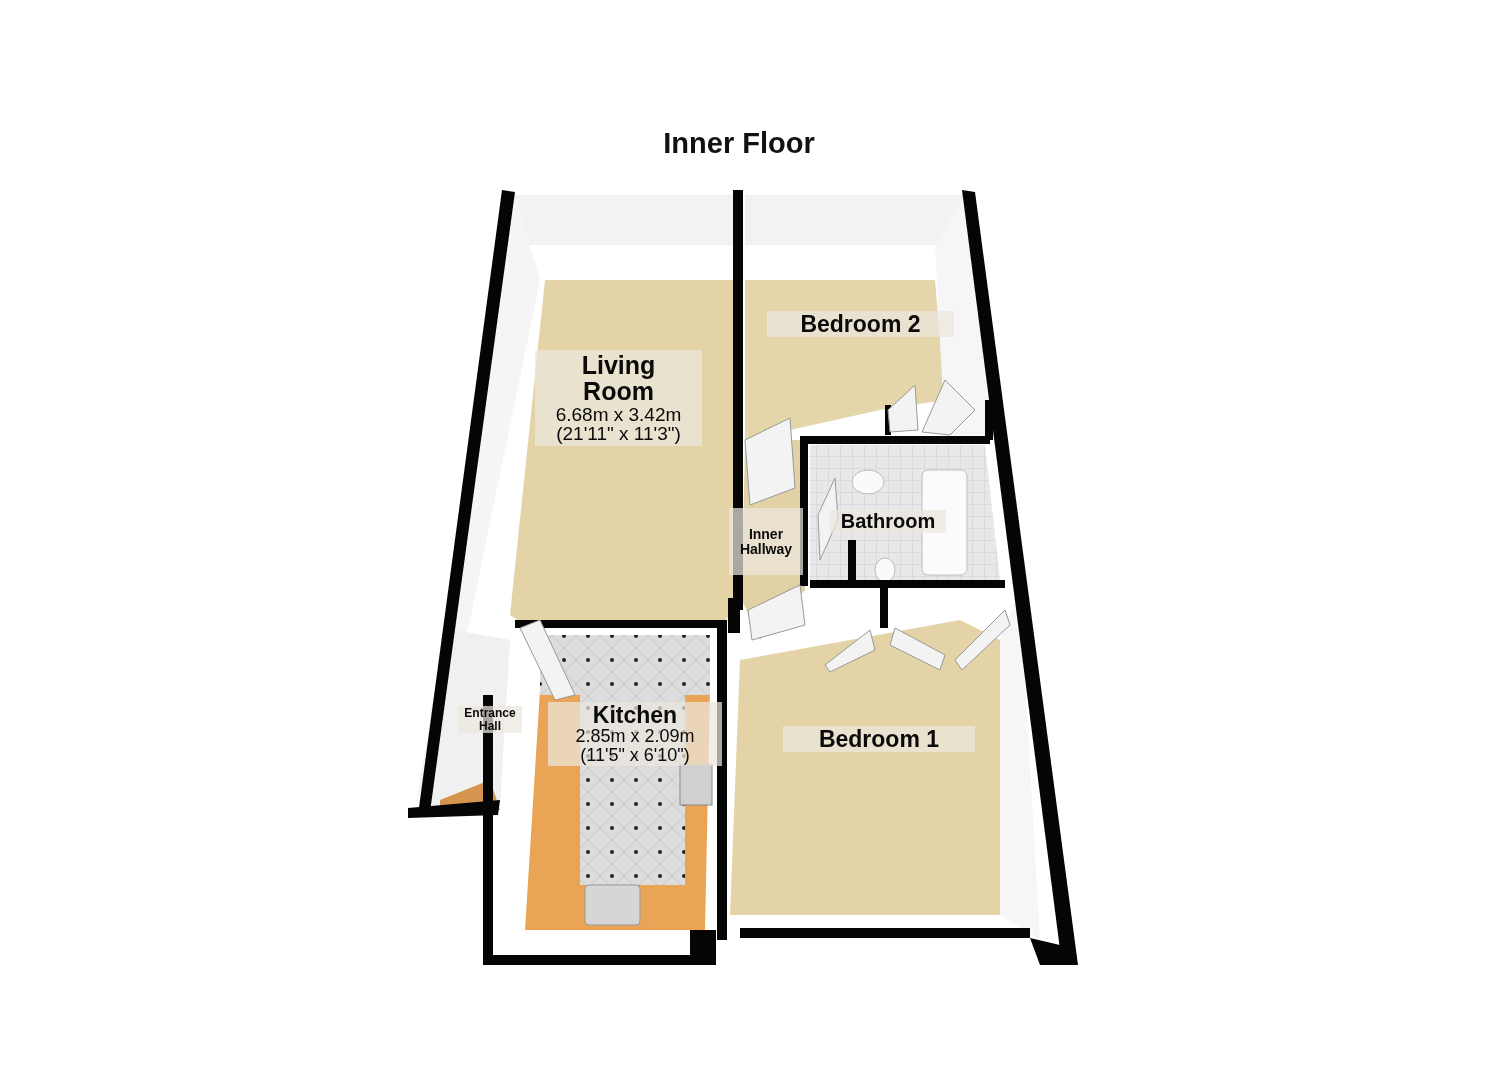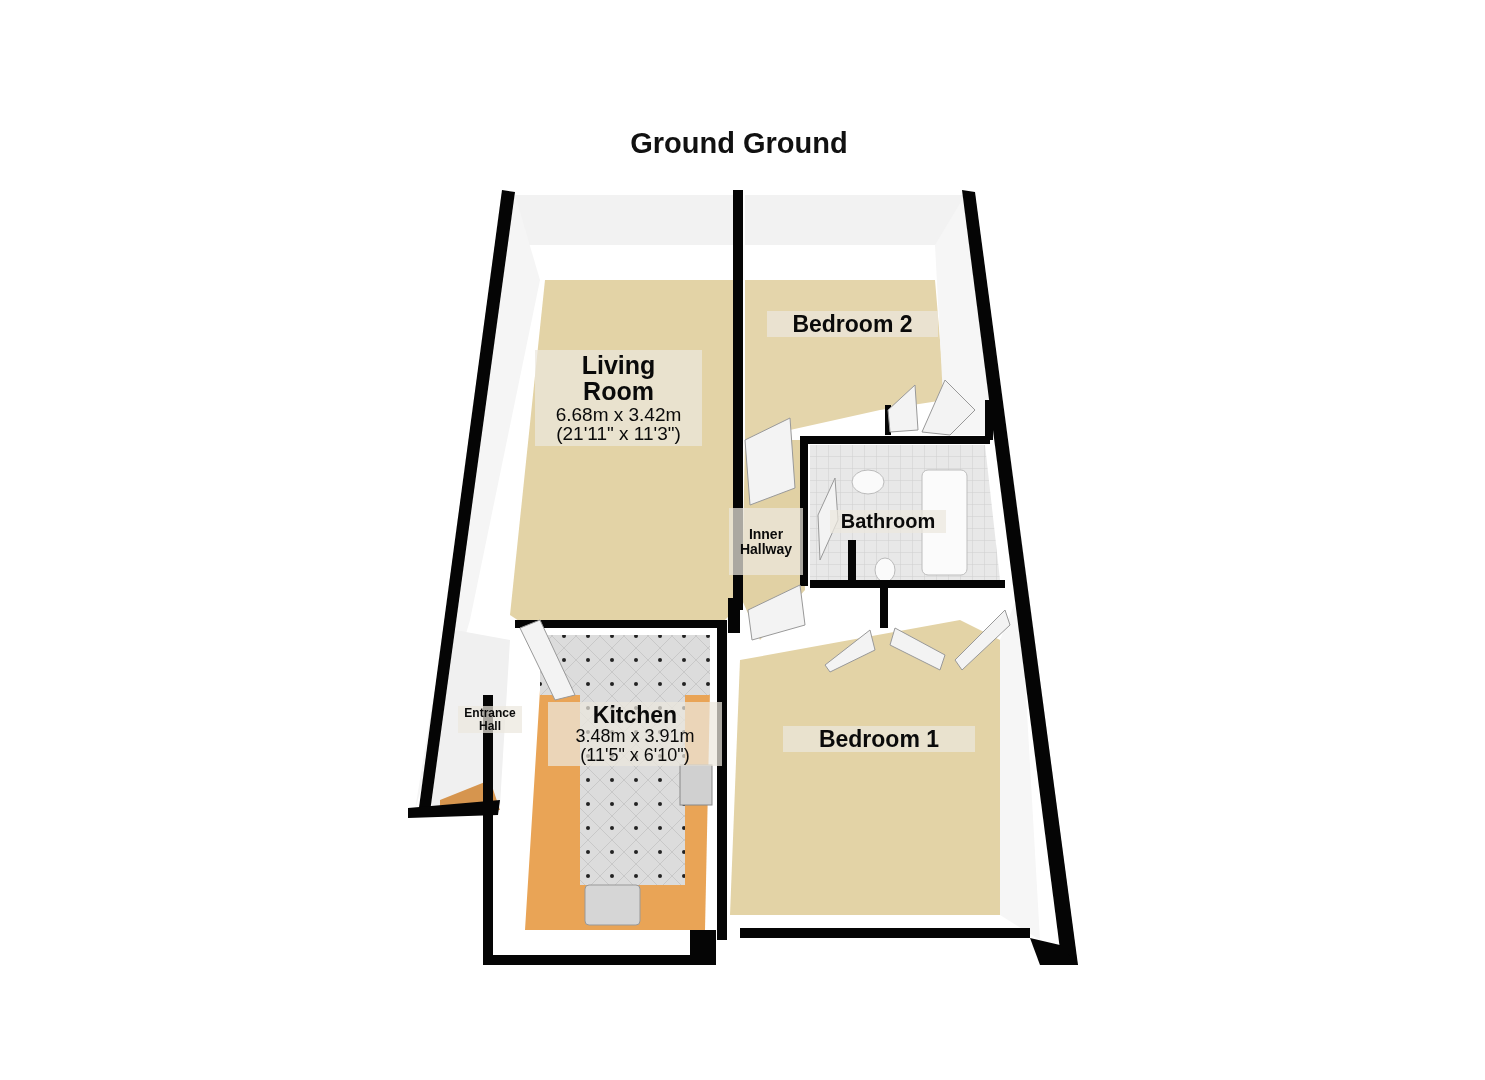--- a/index.html
+++ b/index.html
@@ -6,21 +6,21 @@
   body { width: 1485px; height: 1080px; position: relative; overflow: hidden; font-family: "Liberation Sans", sans-serif; }
   #title { position: absolute; left: 0; width: 1478px; top: 127px; text-align: center; font-weight: bold; font-size: 29px; color: #111; }
   svg.plan { position: absolute; left: 0; top: 0; }
   .label { position: absolute; text-align: center; color: #0a0a0a; background: rgba(235,232,222,0.72); line-height: 1.05; }
   .label .name { font-weight: bold; display: block; }
   .label .dim { display: block; font-weight: normal; }
 </style>
 </head>
 <body>
 
-<div id="title">Ground Ground</div>
+<div id="title">Inner Floor</div>
 
 <svg class="plan" width="1485" height="1080" viewBox="0 0 1485 1080">
   <defs>
     <pattern id="tiles" width="24" height="24" patternUnits="userSpaceOnUse">
       <rect width="24" height="24" fill="#dcdcdc"></rect>
       <path d="M0 12 L12 0 L24 12 L12 24 Z" fill="none" stroke="#c8c8c8" stroke-width="1"></path>
       <circle cx="12" cy="12" r="2" fill="#222"></circle>
     </pattern>
     <pattern id="bathtile" width="12" height="12" patternUnits="userSpaceOnUse">
       <rect width="12" height="12" fill="#e8e8e8"></rect>
@@ -91,36 +91,36 @@
   </g>
 </svg>
 
 <div class="label" style="left:535px; top:350px; width:163px; padding:2px 2px;">
   <span class="name" style="font-size:25px;">Living</span>
   <span class="name" style="font-size:25px;">Room</span>
   <span class="dim" style="font-size:19px;">6.68m x 3.42m</span>
   <span class="dim" style="font-size:19px;">(21'11" x 11'3")</span>
 </div>
 
-<div class="label" style="left:767px; top:311px; width:163px; padding:1px 4px;">
+<div class="label" style="left:767px; top:311px; width:163px; padding:1px 12px;">
   <span class="name" style="font-size:23px;">Bedroom 2</span>
 </div>
 
 <div class="label" style="left:729px; top:508px; width:74px; padding:19px 0;">
   <span class="name" style="font-size:14px;">Inner</span>
   <span class="name" style="font-size:14px;">Hallway</span>
 </div>
 
 <div class="label" style="left:830px; top:510px; width:116px; padding:1px 0;">
   <span class="name" style="font-size:20px;">Bathroom</span>
 </div>
 
 <div class="label" style="left:548px; top:702px; width:150px; padding:1px 12px;">
   <span class="name" style="font-size:23px;">Kitchen</span>
-  <span class="dim" style="font-size:18px;">3.48m x 3.91m</span>
+  <span class="dim" style="font-size:18px;">2.85m x 2.09m</span>
   <span class="dim" style="font-size:18px;">(11'5" x 6'10")</span>
 </div>
 
 <div class="label" style="left:458px; top:706px; width:64px; padding:1px 0;">
   <span class="name" style="font-size:12px;">Entrance</span>
   <span class="name" style="font-size:12px;">Hall</span>
 </div>
 
 <div class="label" style="left:783px; top:726px; width:160px; padding:1px 16px;">
   <span class="name" style="font-size:23px;">Bedroom 1</span>

